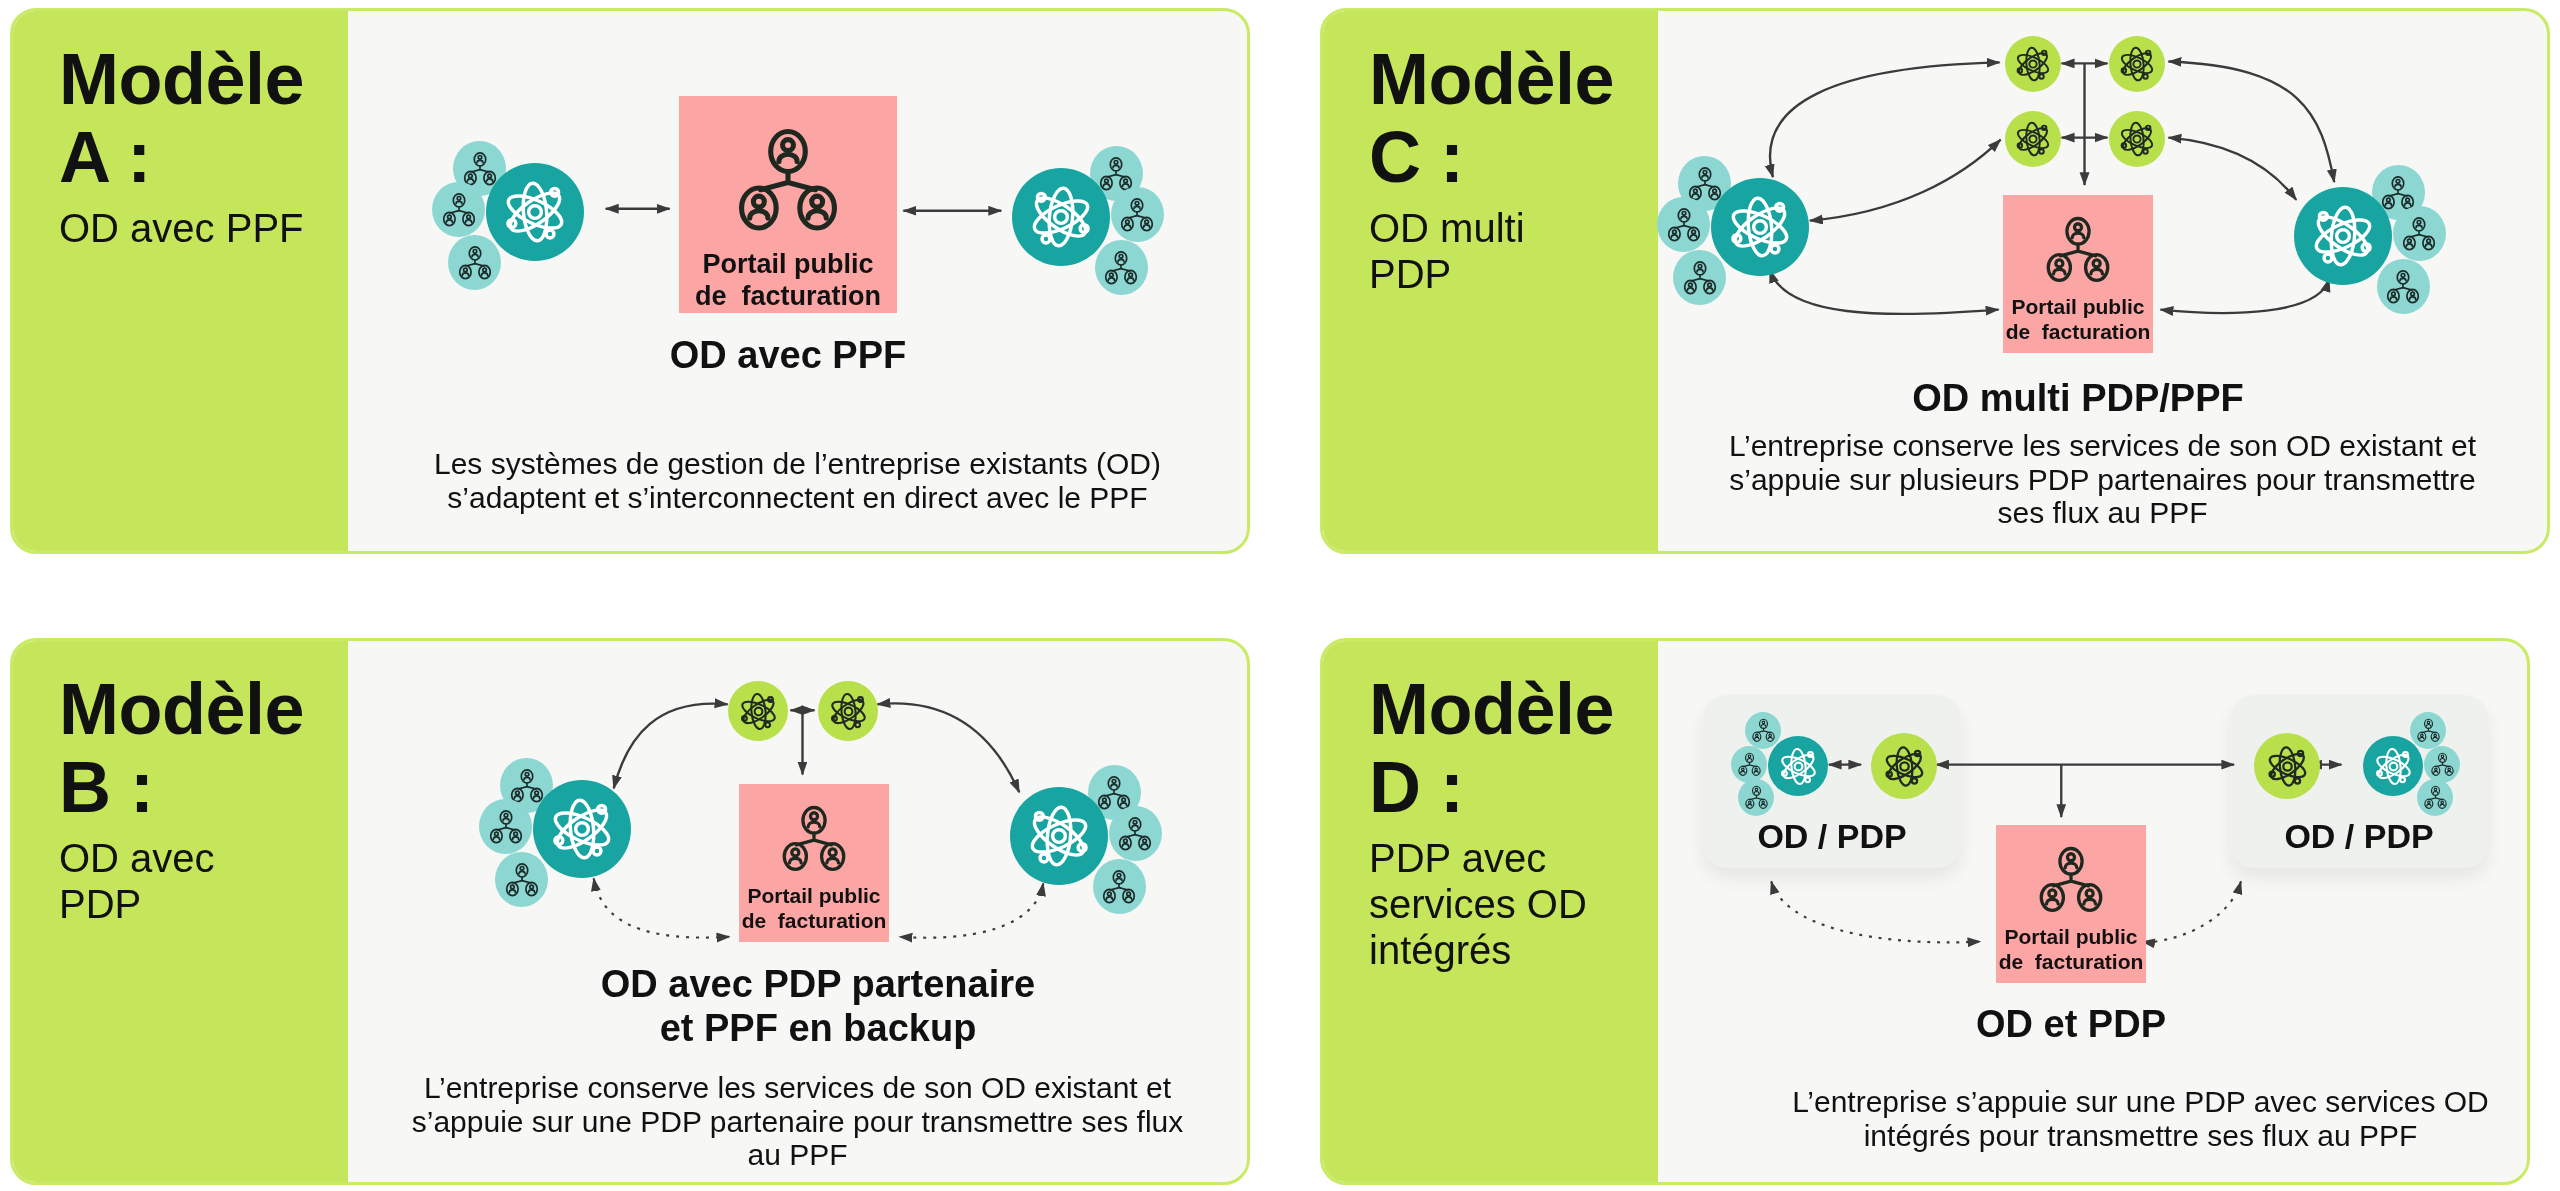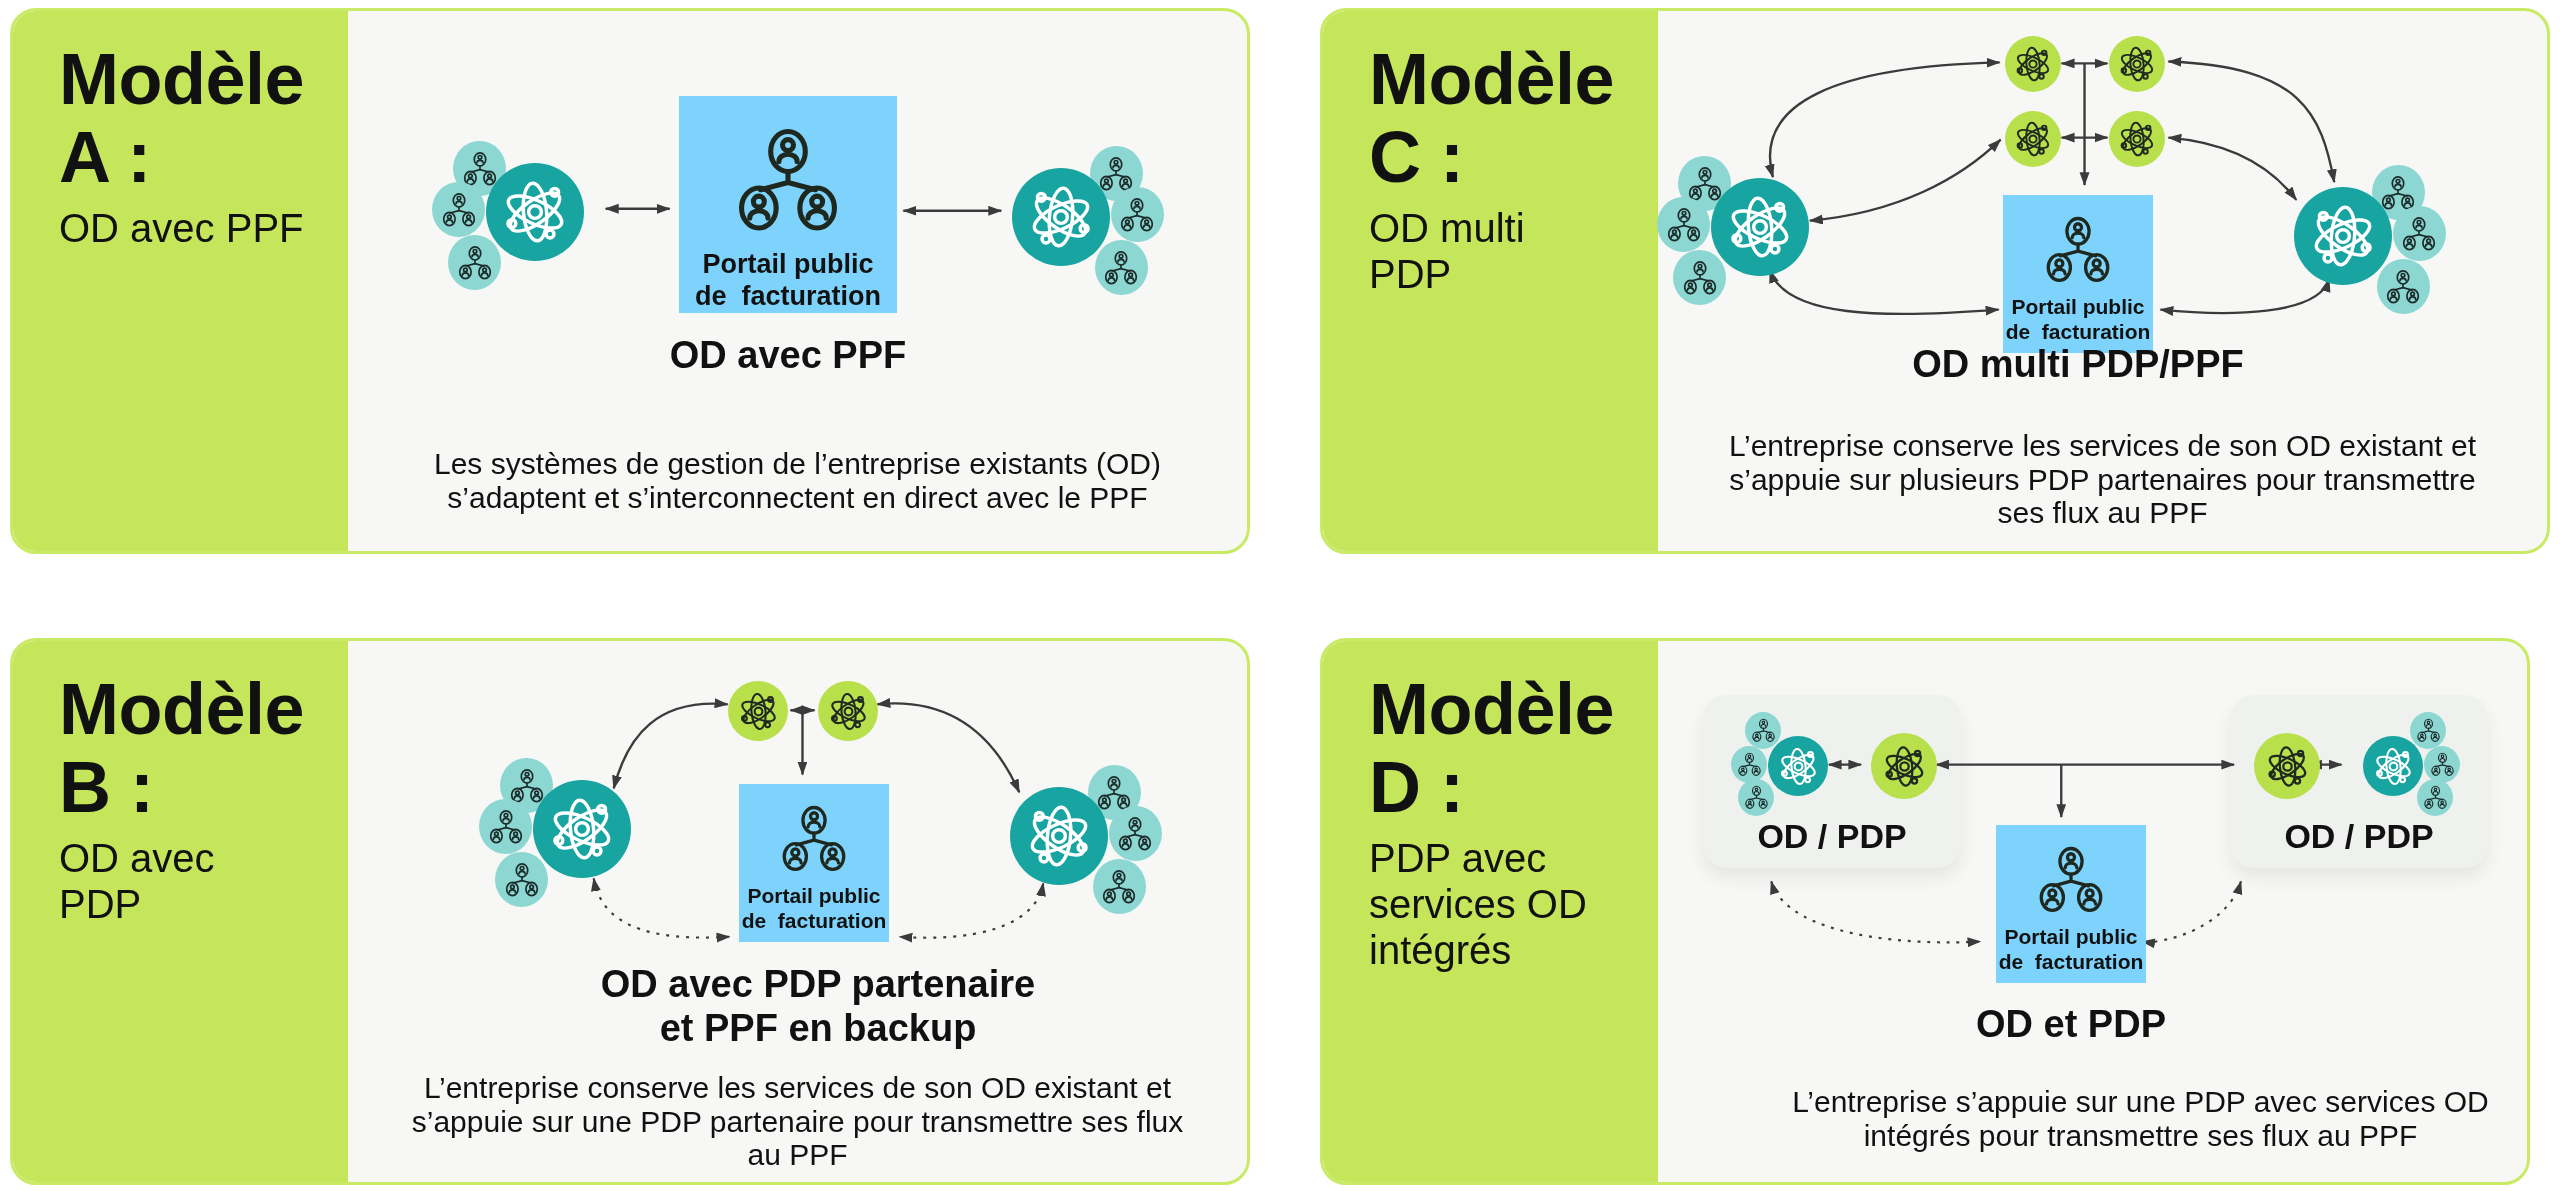--- a/index.html
+++ b/index.html
@@ -41,21 +41,21 @@
   .gatom{
     position:absolute;border-radius:50%;background:#b7e04b;
     display:flex;align-items:center;justify-content:center;
   }
   .gatom svg{color:#202a20;}
   .g56{width:56px;height:56px;} .g56 svg{width:42px;height:42px;}
   .g60{width:60px;height:60px;} .g60 svg{width:45px;height:45px;}
   .g66{width:66px;height:66px;} .g66 svg{width:49px;height:49px;}
   
   .portal{
-    position:absolute;background:#7dd3fc;display:flex;flex-direction:column;
+    position:absolute;background:#fca5a5;display:flex;flex-direction:column;
     align-items:center;box-sizing:border-box;
   }
   .portal-a{width:218px;height:217px;padding-top:30px;}
   .portal-a .portal-icon{width:114px;height:114px;}
   .portal-a .ptext{font-size:27px;margin-top:14px;}
   .portal-s{width:150px;height:158px;padding-top:20px;}
   .portal-s .portal-icon{width:70px;height:70px;}
   .portal-s .ptext{font-size:21px;margin-top:10px;}
   .portal-icon{color:#1e281e;}
   .ptext{font-weight:700;text-align:center;line-height:1.18;}
@@ -278,21 +278,21 @@
     </div>
     <div class="portal portal-s" style="left:345px;top:184px;">
       <svg class="portal-icon">
           <use href="#org"></use>
         </svg>
       <div class="ptext">
         <div>Portail public</div>
         <div>de  facturation</div>
       </div>
     </div>
-    <div class="dlabel" style="left:220px;width:400px;top:334px;">OD multi PDP/PPF</div>
+    <div class="dlabel" style="left:220px;width:400px;top:368px;">OD multi PDP/PPF</div>
     <div class="desc" style="top:418px;">
       <div>L’entreprise conserve les services de son OD existant et</div>
       <div>s’appuie sur plusieurs PDP partenaires pour transmettre</div>
       <div>ses flux au PPF</div>
     </div>
   </div>
 </div>
 
 <div class="card" style="left:10px;top:638px;width:1240px;height:547px;">
   <div class="sidebar">

